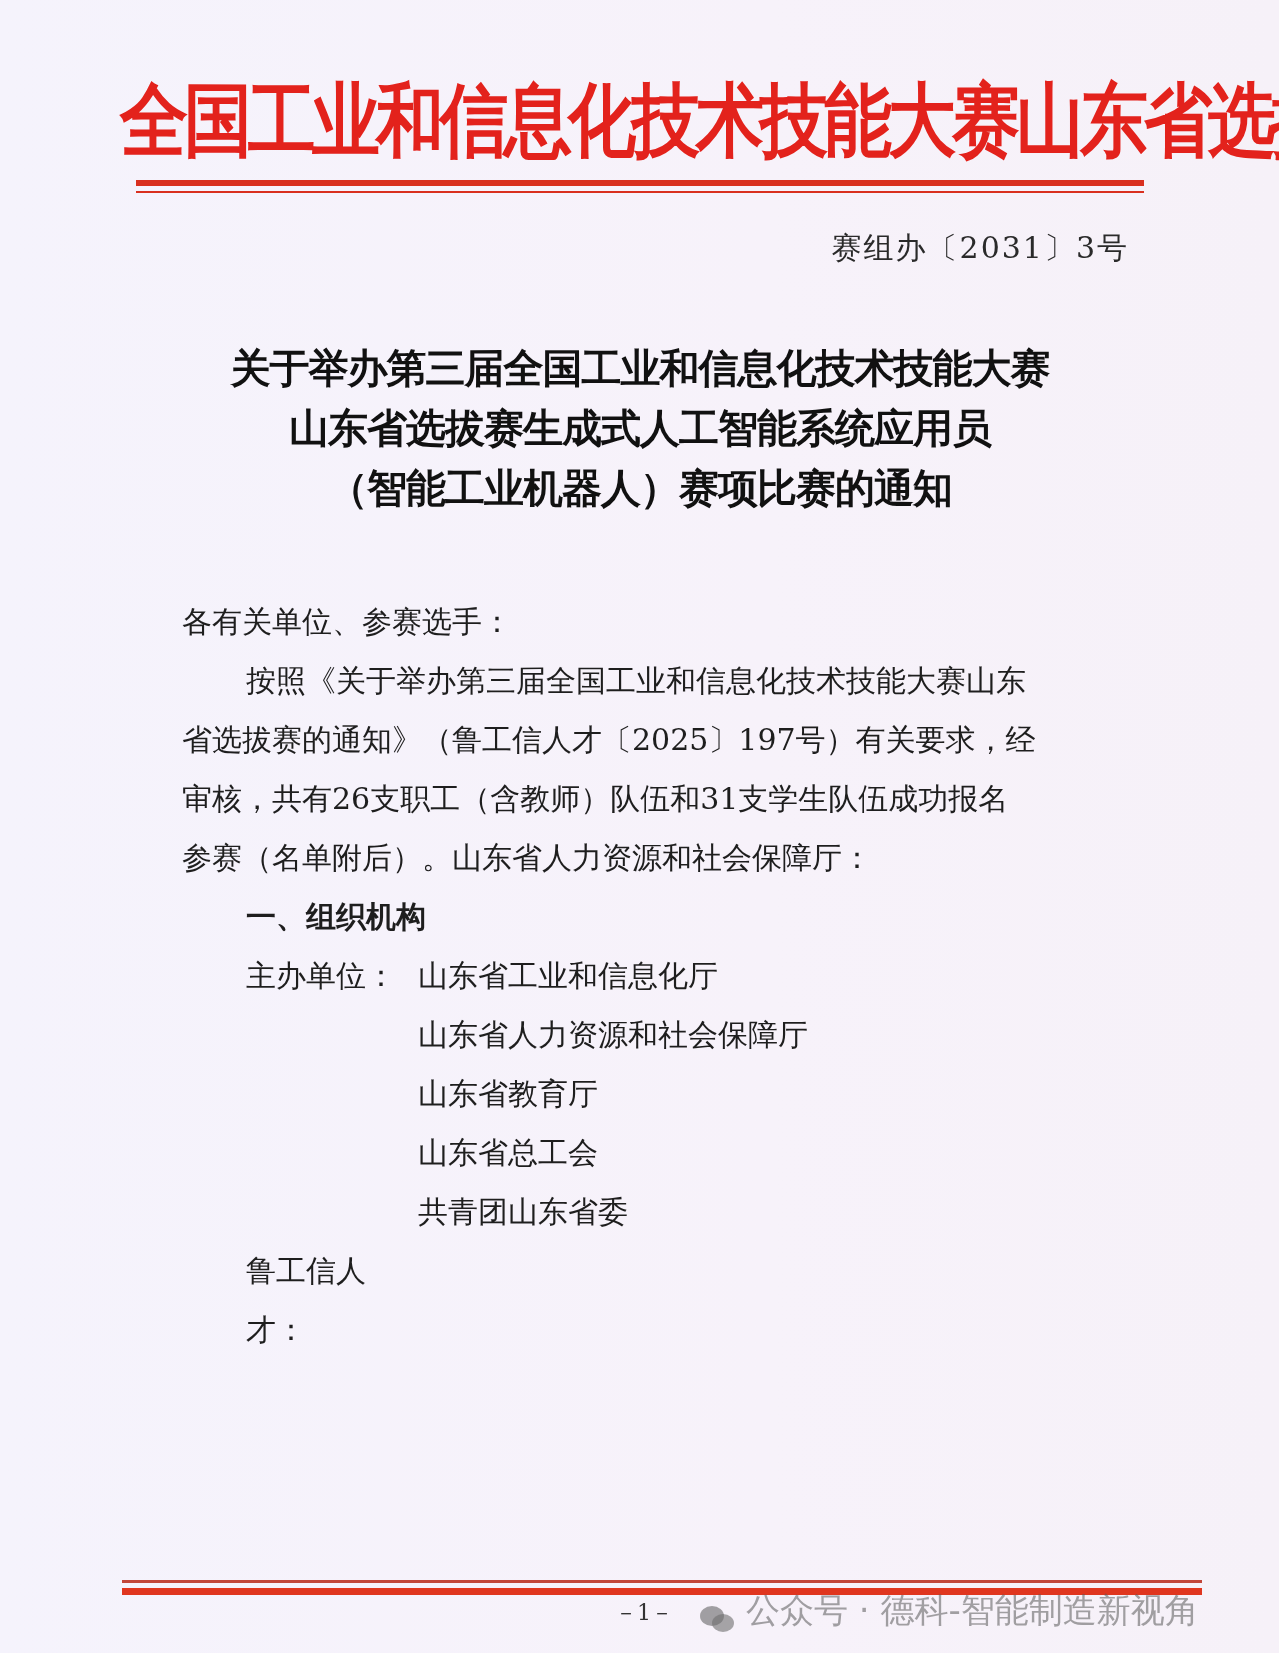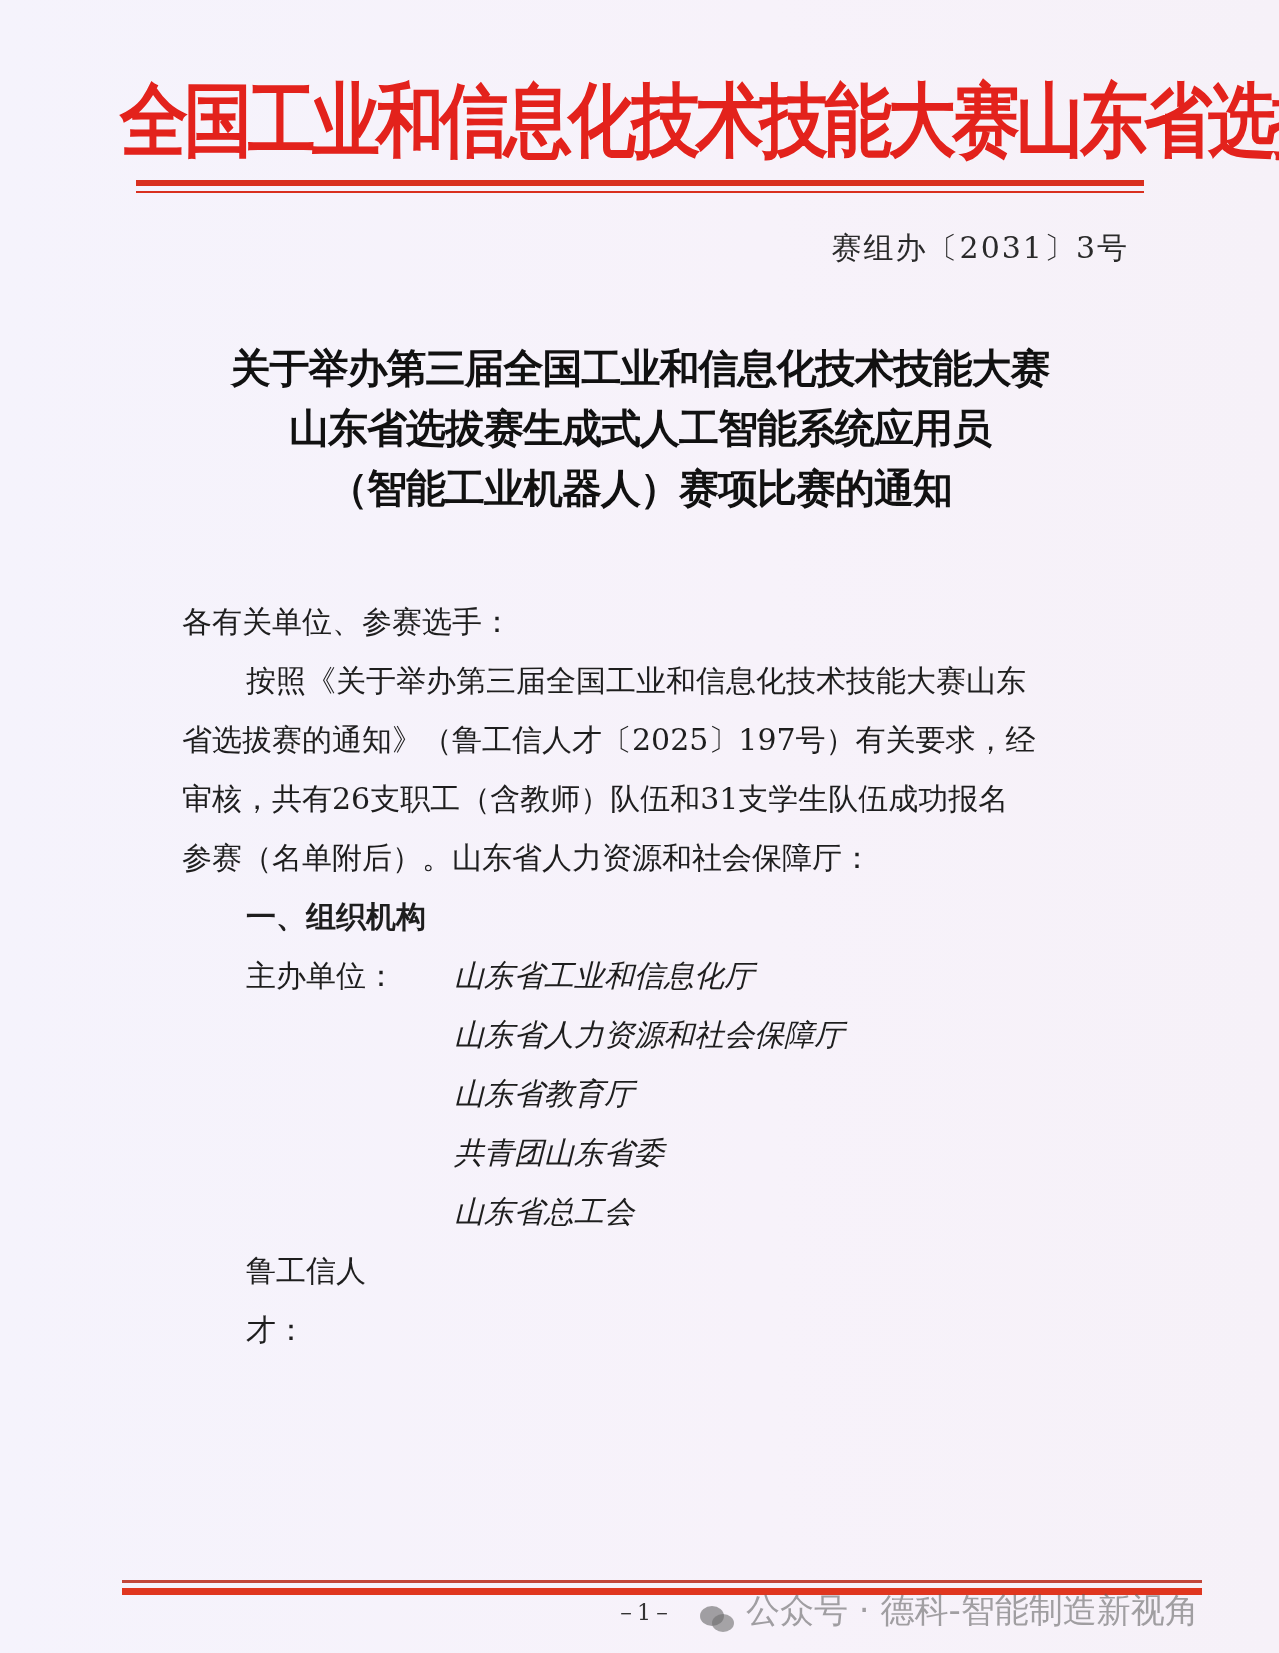--- a/index.html
+++ b/index.html
@@ -29,23 +29,23 @@
     .doc-title {
       position: absolute; left: 120px; width: 1040px; top: 338px;
       text-align: center; font-size: 40px; font-weight: bold; line-height: 60px;
       letter-spacing: -1px; color: #111;
     }
     .body { position: absolute; left: 182px; top: 592px; width: 940px; font-size: 30px; line-height: 59px; color: #1e1e1e; }
     .p { margin: 0; }
     .indent { text-indent: 64px; }
     .salutation { margin: 0; }
     .section-heading { padding-left: 64px; font-family: "DejaVu Sans", "Liberation Sans", sans-serif; font-weight: bold; }
-    .org-row { display: flex; padding-left: 64px; gap: 36px; }
+    .org-row { display: flex; padding-left: 64px; }
     .org-label { width: 172px; flex-shrink: 0; }
-    .org-list { display: flex; flex-direction: column; font-style: italic; }
+    .org-list { display: flex; flex-direction: column; }
     .footer-rule-thin { position: absolute; left: 122px; width: 1080px; height: 3px; background: #c2463a; top: 1580px; }
     .footer-rule-thick { position: absolute; left: 122px; width: 1080px; height: 7px; background: #e0361f; top: 1588px; }
     .page-number { position: absolute; left: 615px; top: 1598px; font-size: 22px; color: #333; }
     .watermark {
       position: absolute; left: 700px; top: 1588px; font-size: 34px; color: rgba(90,90,90,0.55);
       font-family: "DejaVu Sans", "Liberation Sans", sans-serif; display: flex; align-items: flex-end; gap: 10px;
     }
     .wechat-icon { width: 36px; height: 30px; position: relative; }
     .wechat-icon .b1 { position: absolute; left: 0; top: 2px; width: 24px; height: 20px; border-radius: 50%; background: rgba(90,90,90,0.55); }
     .wechat-icon .b2 { position: absolute; left: 12px; top: 10px; width: 22px; height: 18px; border-radius: 50%; background: rgba(110,110,110,0.6); }
@@ -75,22 +75,22 @@
     <p class="p">参赛（名单附后）。山东省人力资源和社会保障厅：</p>
 
     <div class="section-heading">一、组织机构</div>
 
     <div class="org-row">
       <div class="org-label">主办单位：</div>
       <div class="org-list">
         <div>山东省工业和信息化厅</div>
         <div>山东省人力资源和社会保障厅</div>
         <div>山东省教育厅</div>
+        <div>山东省总工会</div>
         <div>共青团山东省委</div>
-        <div>山东省总工会</div>
       </div>
     </div>
 
     <div class="org-row">
       <div class="org-label">鲁工信人才：</div>
     </div>
   </div>
 
   <div class="footer-rule-thin"></div>
   <div class="footer-rule-thick"></div>

